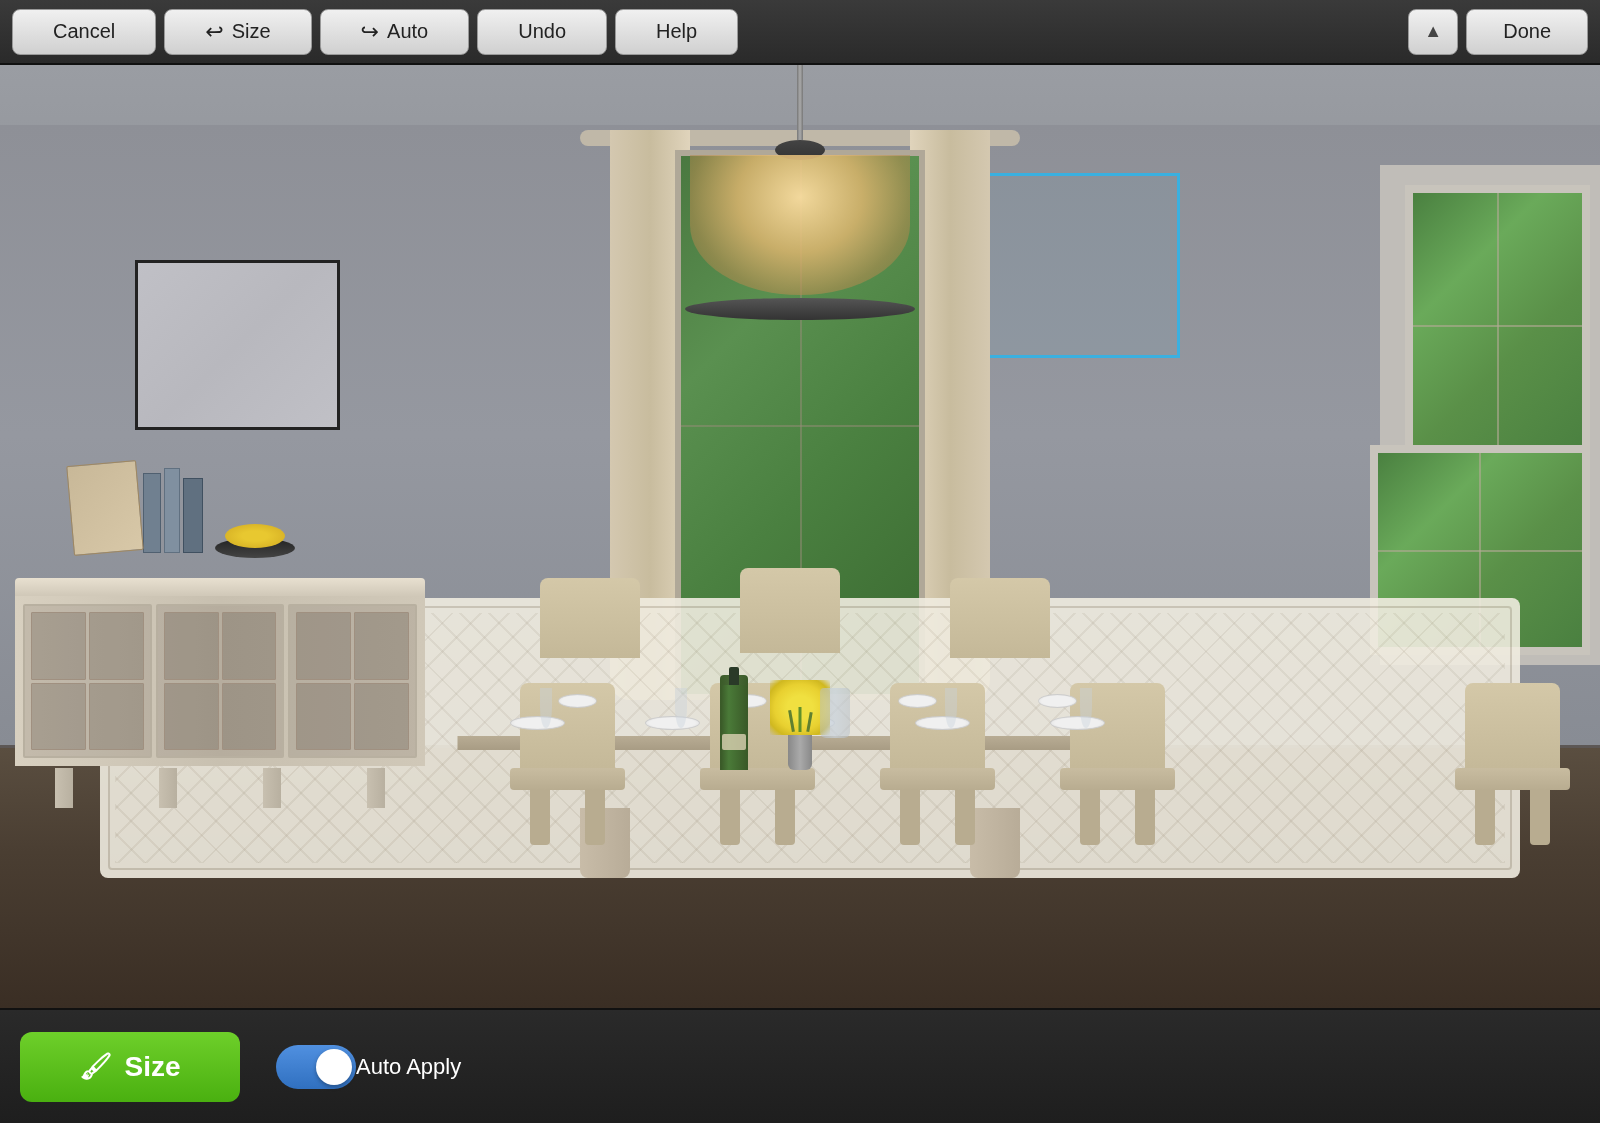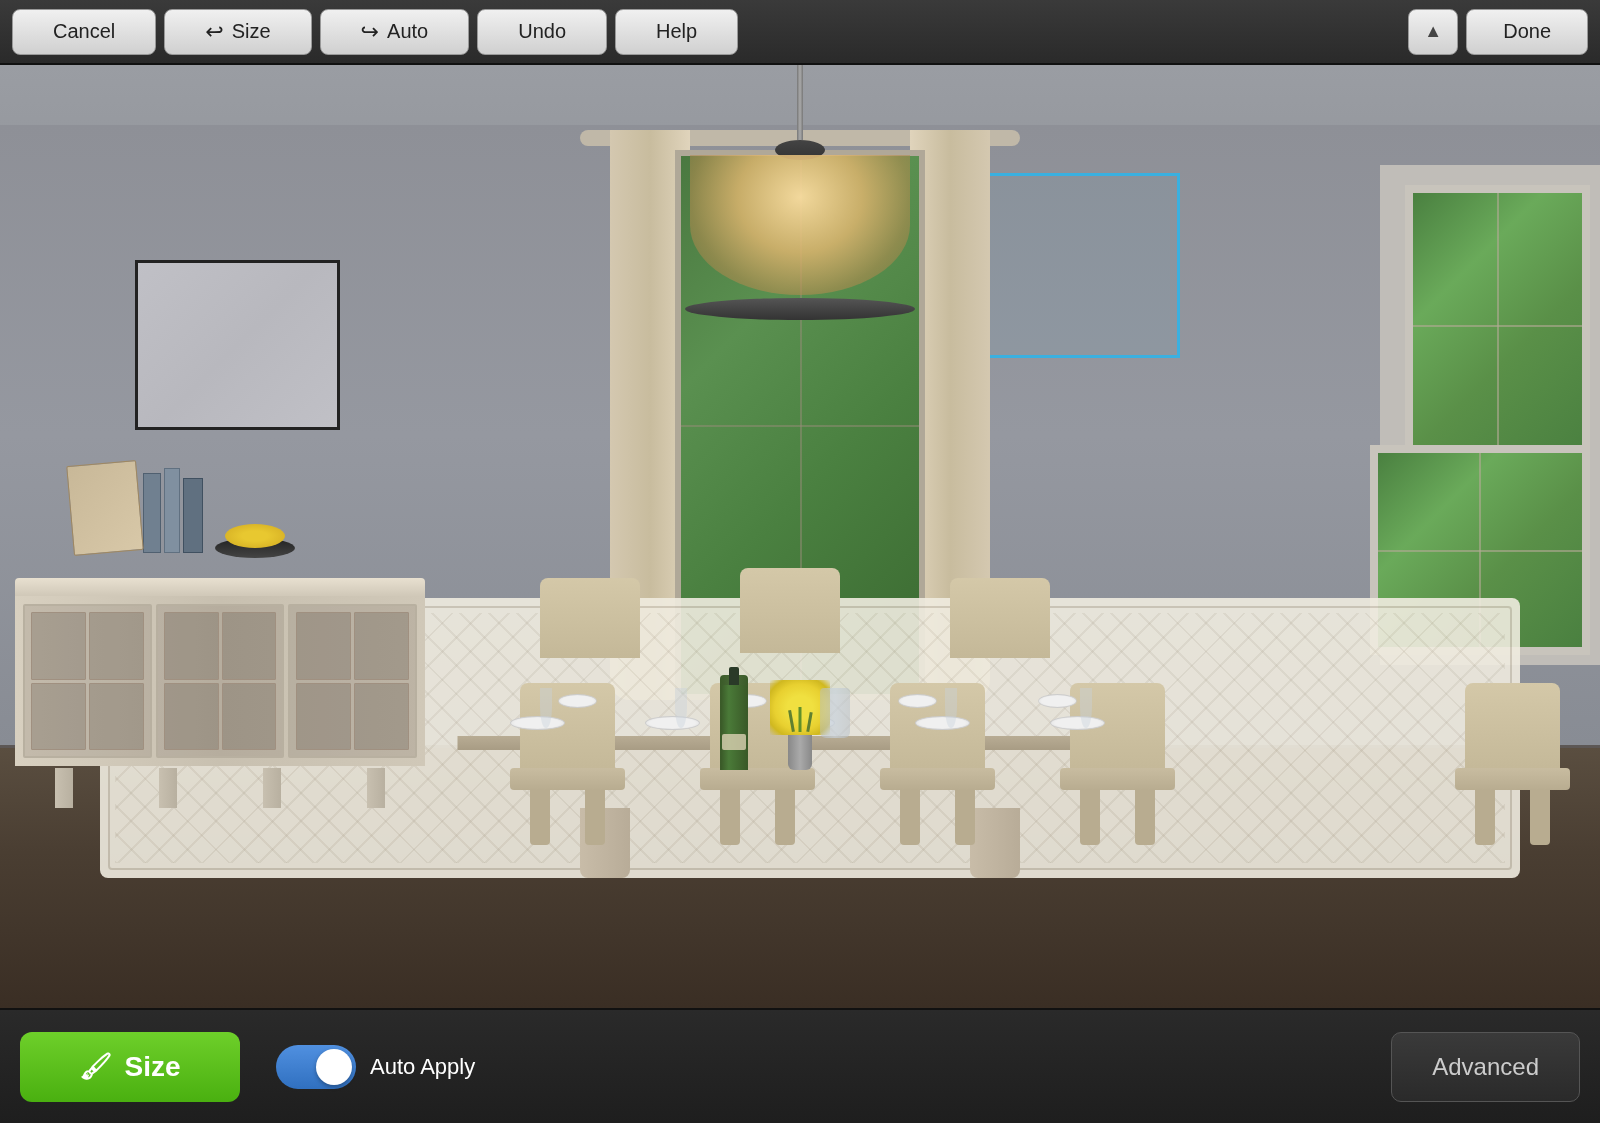--- a/index.html
+++ b/index.html
@@ -355,21 +355,21 @@
       cursor: pointer;
       display: flex;
       align-items: center;
       justify-content: center;
       gap: 12px;
     }
 
     #auto-apply-group {
       display: flex;
       align-items: center;
-      gap: 14px;
+      gap: 0;
       margin-left: 20px;
     }
 
     #toggle-switch {
       width: 80px;
       height: 44px;
       background: linear-gradient(180deg, #5090e0 0%, #3070c0 100%);
       border-radius: 22px;
       position: relative;
       cursor: pointer;
@@ -784,17 +784,14 @@
       <div id="toggle-knob"></div>
     </div>
     <span id="auto-apply-label">Auto Apply</span>
   </div>
 
   <div class="bottom-spacer"></div>
 
 
 
 
-  <button id="advanced-btn">
-    <span>Advanced</span>
-  </button>
 
 </div>
 
 </body></html>

